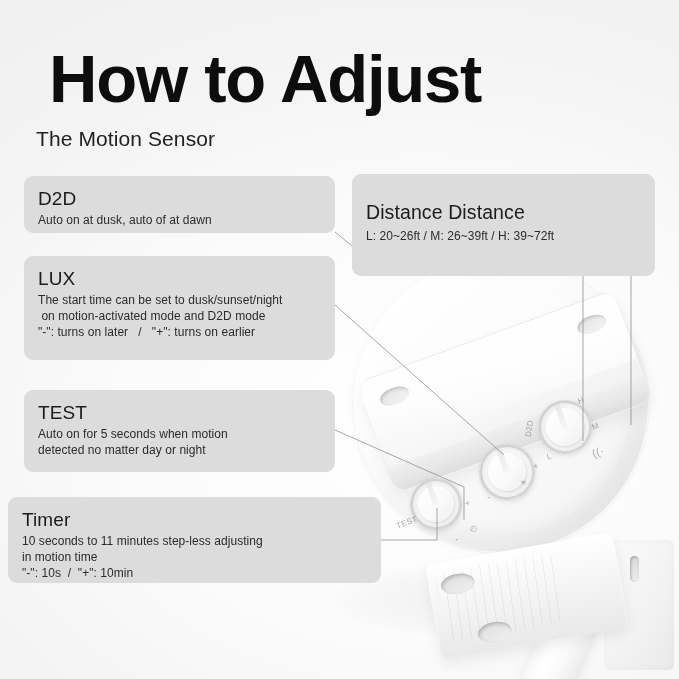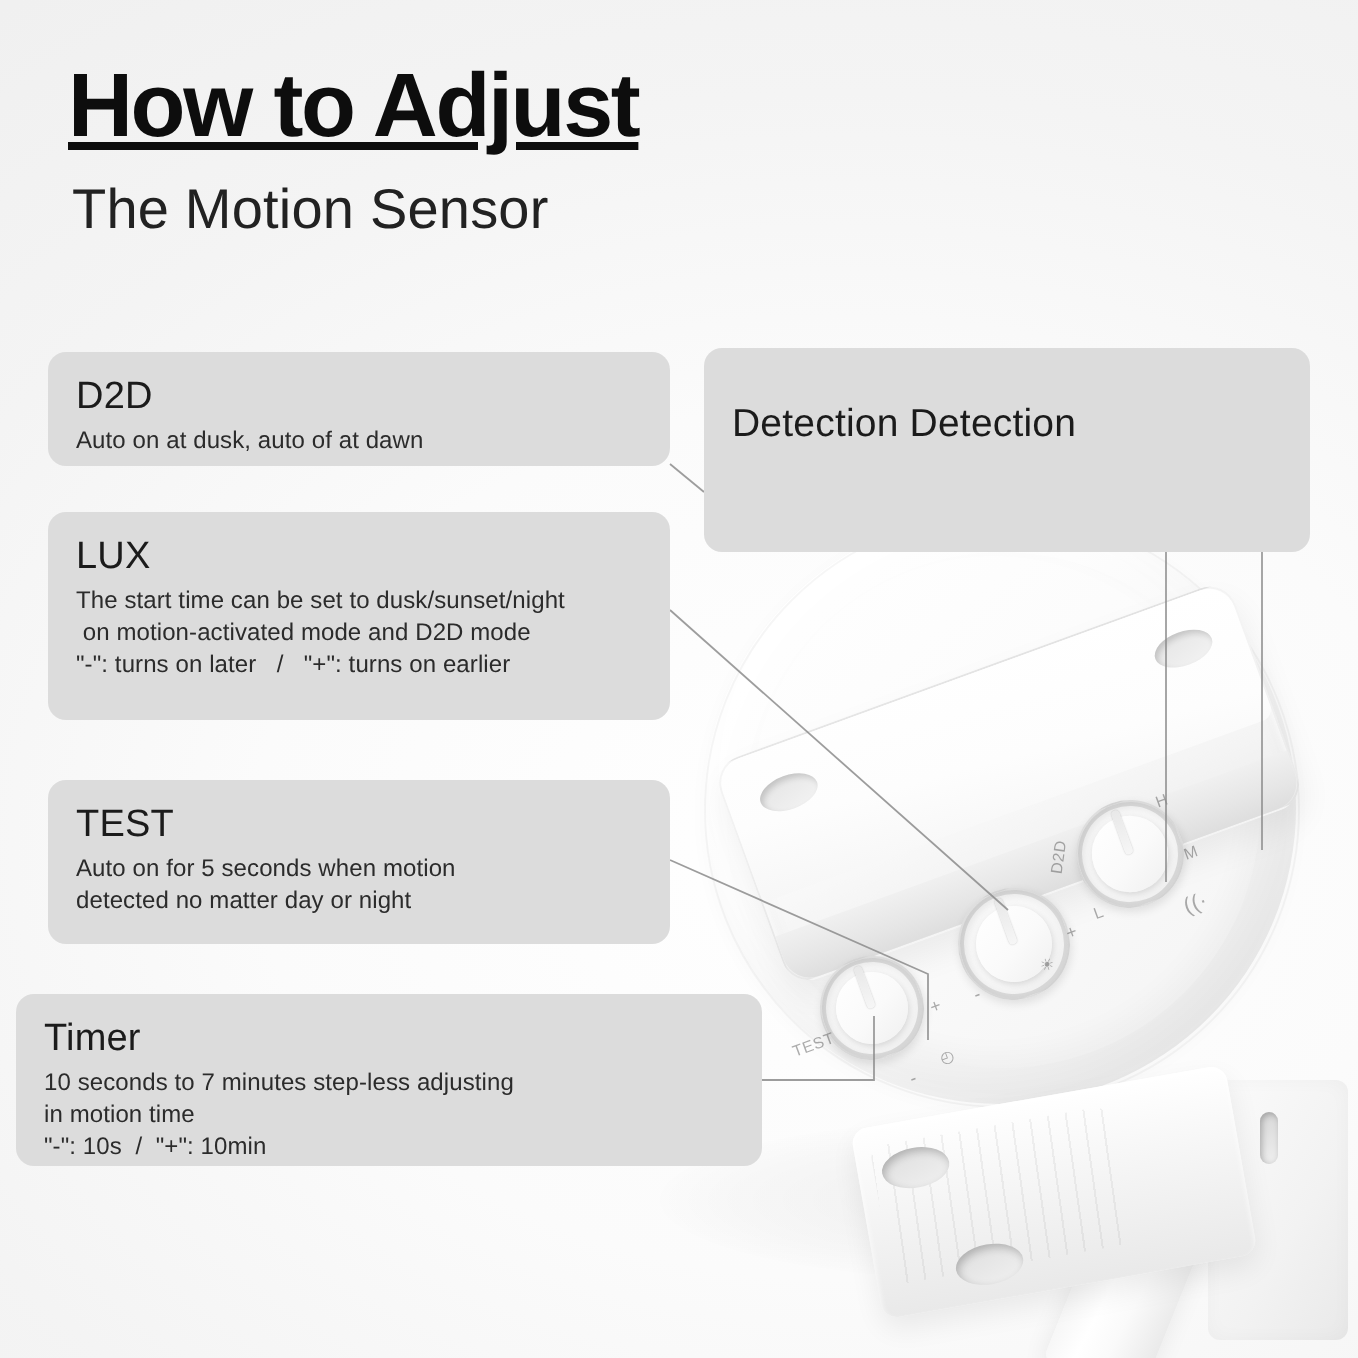--- a/index.html
+++ b/index.html
@@ -276,30 +276,29 @@
   #card-lux  { left: 24px;  top: 256px; width: 311px; height: 104px; }
   #card-test { left: 24px;  top: 390px; width: 311px; height: 82px; }
   #card-timer{ left: 8px;  top: 497px; width: 373px; height: 86px; }
   #card-dist { left: 352px; top: 174px; width: 303px; height: 102px; padding-top: 28px; }
 
   #card-dist .card-title { font-size: 19.5px; margin-bottom: 5px; }
 
   
   .header { position: absolute; left: 34px; top: 30px; }
   .main-title {
-    font-size: 45px;
+    font-size: 67px;
     font-weight: bold;
     color: #0d0d0d;
     letter-spacing: -1.2px;
     line-height: 1;
-    margin: 0;
-    text-decoration: underline;
+    margin: 15px;
   }
   .sub-title {
-    font-size: 28px;
+    font-size: 21px;
     font-weight: 400;
     color: #222222;
     margin: 14px 0 0 2px;
     letter-spacing: 0.1px;
   }
 </style>
 </head>
 <body>
 
 <div class="page">
@@ -390,22 +389,23 @@
   </div>
 
   <div class="card" id="card-test">
     <p class="card-title">TEST</p>
     <p class="card-line">Auto on for 5 seconds when motion</p>
     <p class="card-line">detected no matter day or night</p>
   </div>
 
   <div class="card" id="card-timer">
     <p class="card-title">Timer</p>
-    <p class="card-line">10 seconds to 7 minutes step-less adjusting</p>
+    <p class="card-line">10 seconds to 11 minutes step-less adjusting</p>
     <p class="card-line">in motion time</p>
     <p class="card-line">"-": 10s  /  "+": 10min</p>
   </div>
 
   <div class="card" id="card-dist">
-    <p class="card-title">Detection Detection</p>
+    <p class="card-title">Distance Distance</p>
+    <p class="card-line">L: 20~26ft / M: 26~39ft / H: 39~72ft</p>
   </div>
 
 </div>
 
 </body></html>

